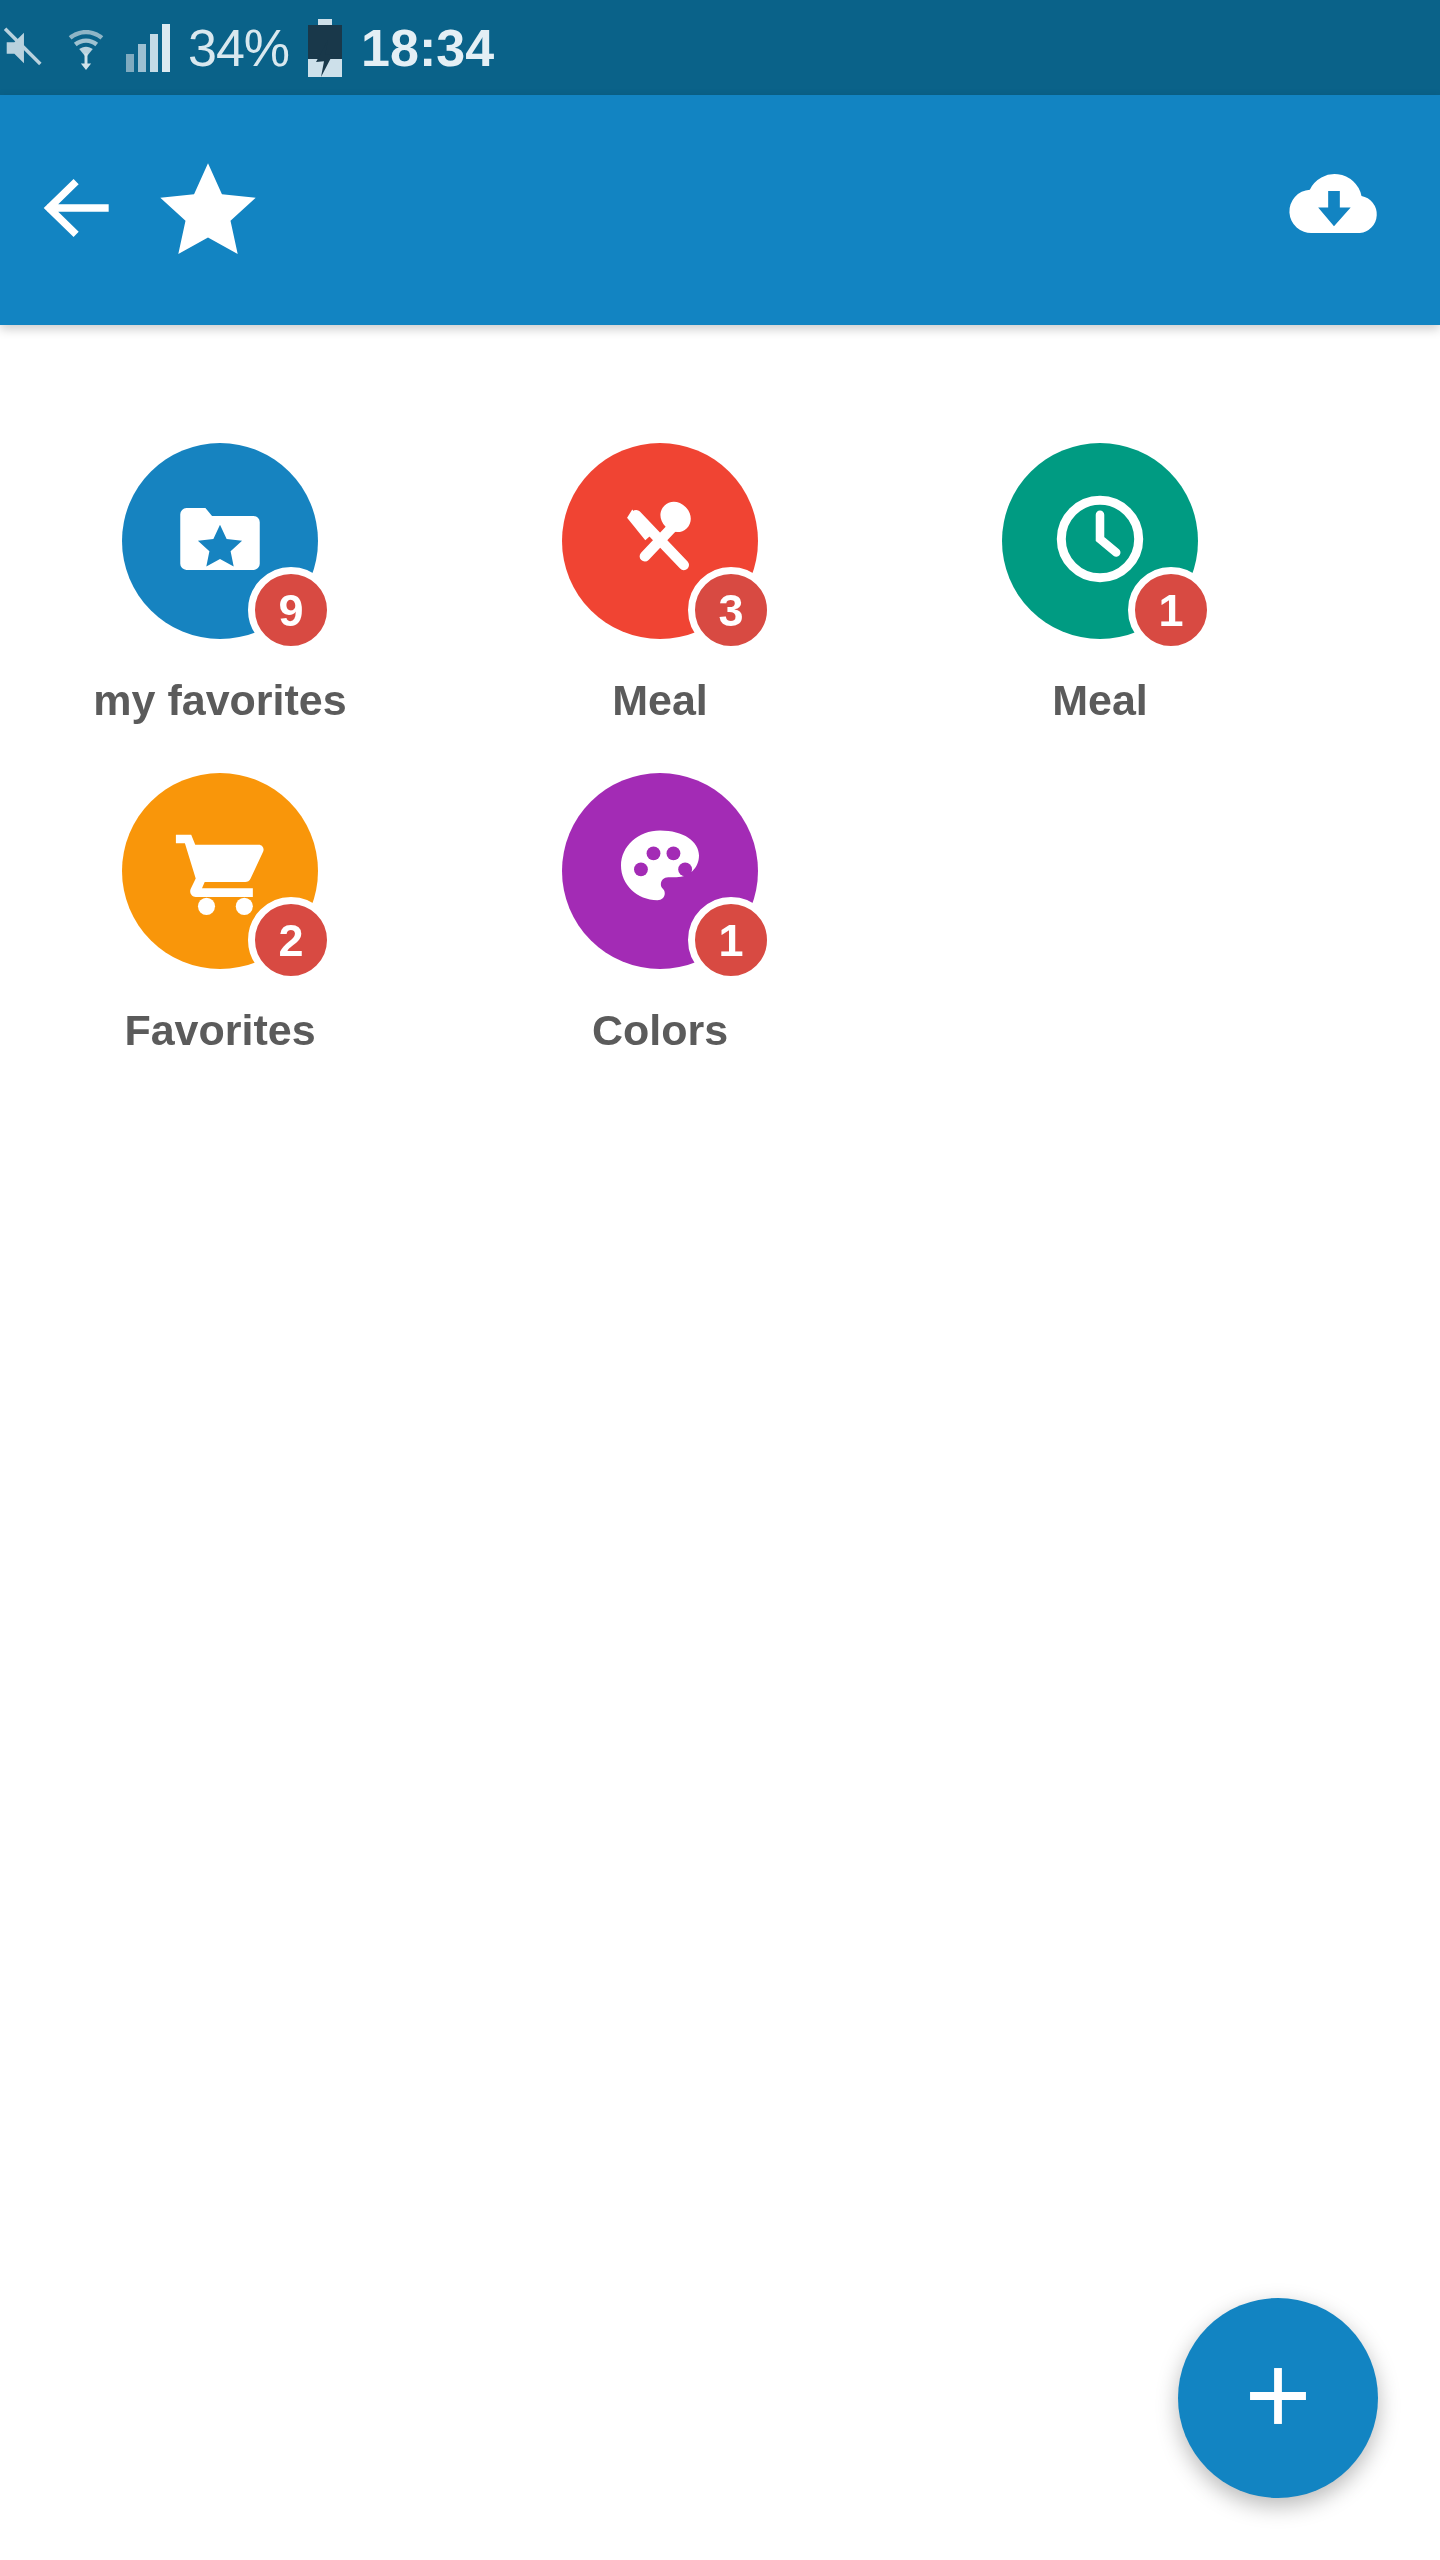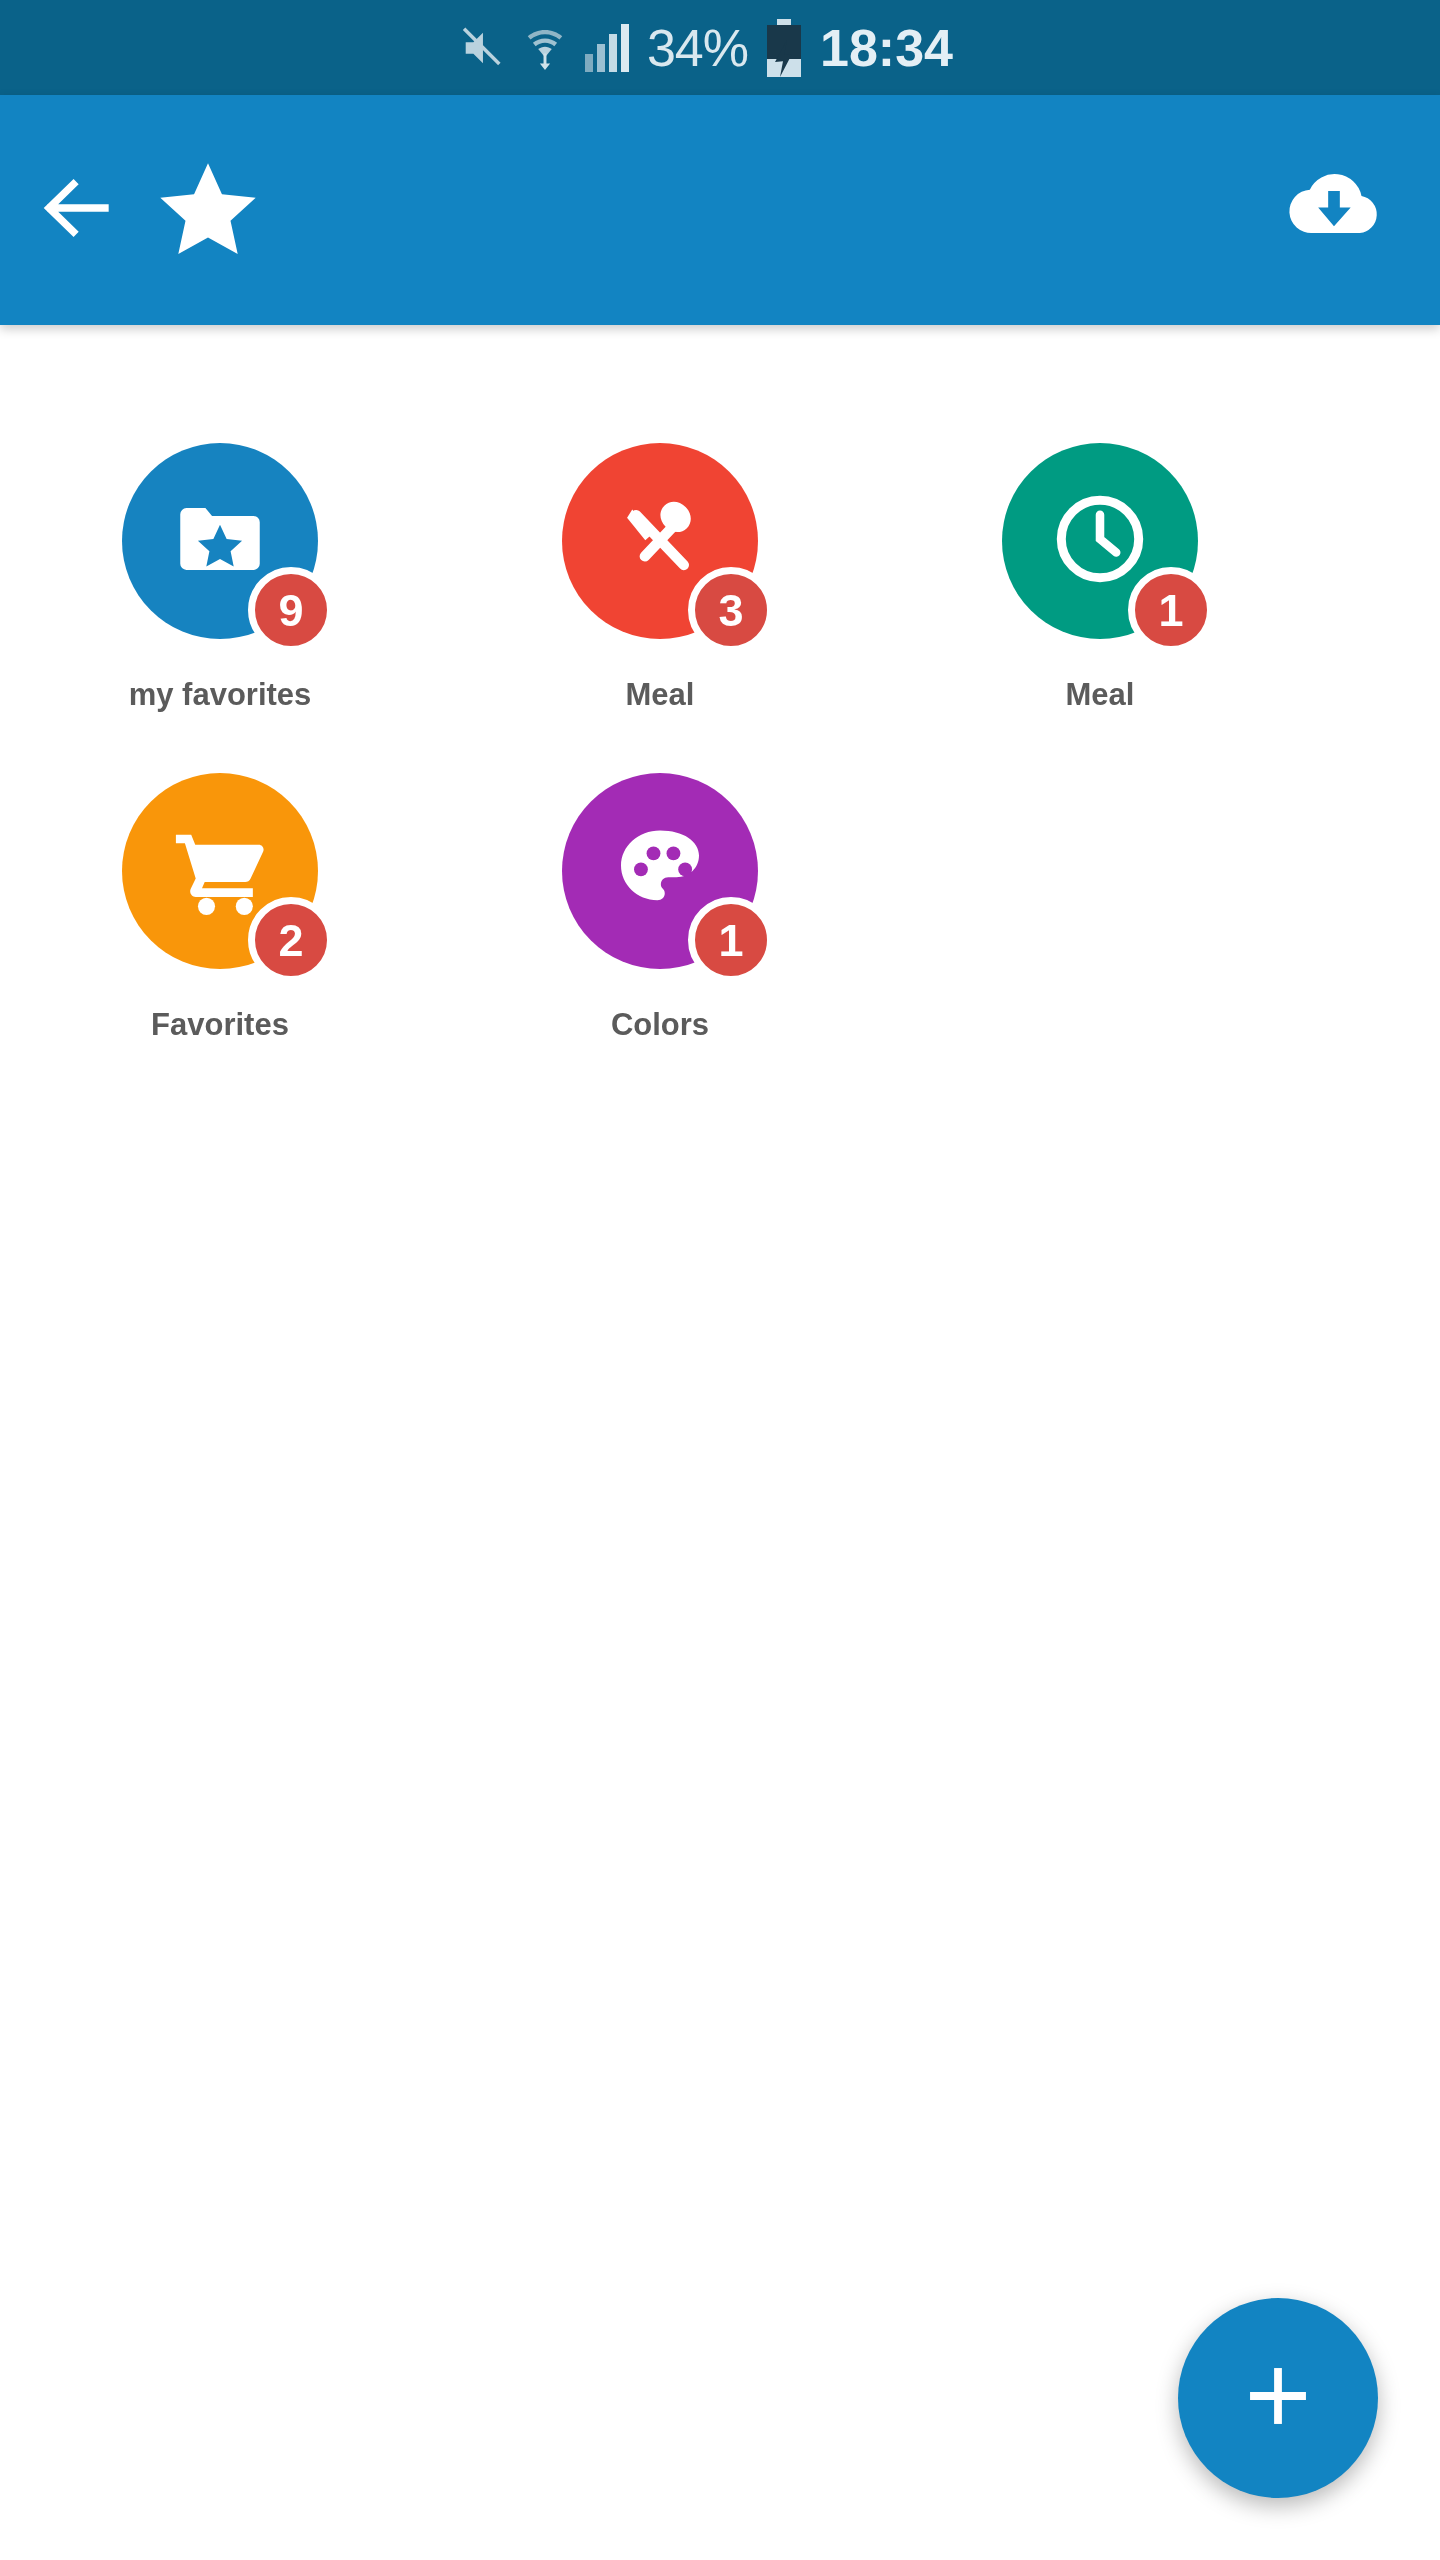--- a/index.html
+++ b/index.html
@@ -7,21 +7,21 @@
     width:1440px; height:2560px;
     background:#ffffff;
     font-family:"Liberation Sans", sans-serif;
     overflow:hidden;
   }
   
   .status-bar{
     position:absolute; left:0; top:0;
     width:1440px; height:95px;
     background:#0A6289;
-    display:flex; align-items:center; justify-content:center;
+    display:flex; align-items:center; justify-content:flex-start;
     padding-right:28px; gap:18px;
   }
   .sb-icon{ display:flex; align-items:center; justify-content:center; }
   .sb-text{
     color:#d9e8ef; font-size:52px; font-weight:400;
     letter-spacing:-1px; line-height:1;
   }
   .sb-time{ color:#e4eff5; font-size:52px; font-weight:700; letter-spacing:0px; line-height:1; }
 
   
@@ -84,21 +84,21 @@
   .badge{
     position:absolute; right:-16px; bottom:-14px;
     width:86px; height:86px; border-radius:50%;
     background:#D84A42;
     border:7px solid #ffffff;
     display:flex; align-items:center; justify-content:center;
     color:#ffffff; font-size:45px; font-weight:700; line-height:1;
   }
   .cell-label{
     margin-top:40px;
-    color:#5B5B5B; font-size:31px; font-weight:700;
+    color:#5B5B5B; font-size:43px; font-weight:700;
     line-height:1; text-align:center; white-space:nowrap;
   }
 
   
   .fab{
     position:absolute; right:62px; bottom:62px;
     width:200px; height:200px; border-radius:50%;
     background:#1284C2;
     display:flex; align-items:center; justify-content:center;
     box-shadow:0 8px 22px rgba(0,0,0,0.28);

